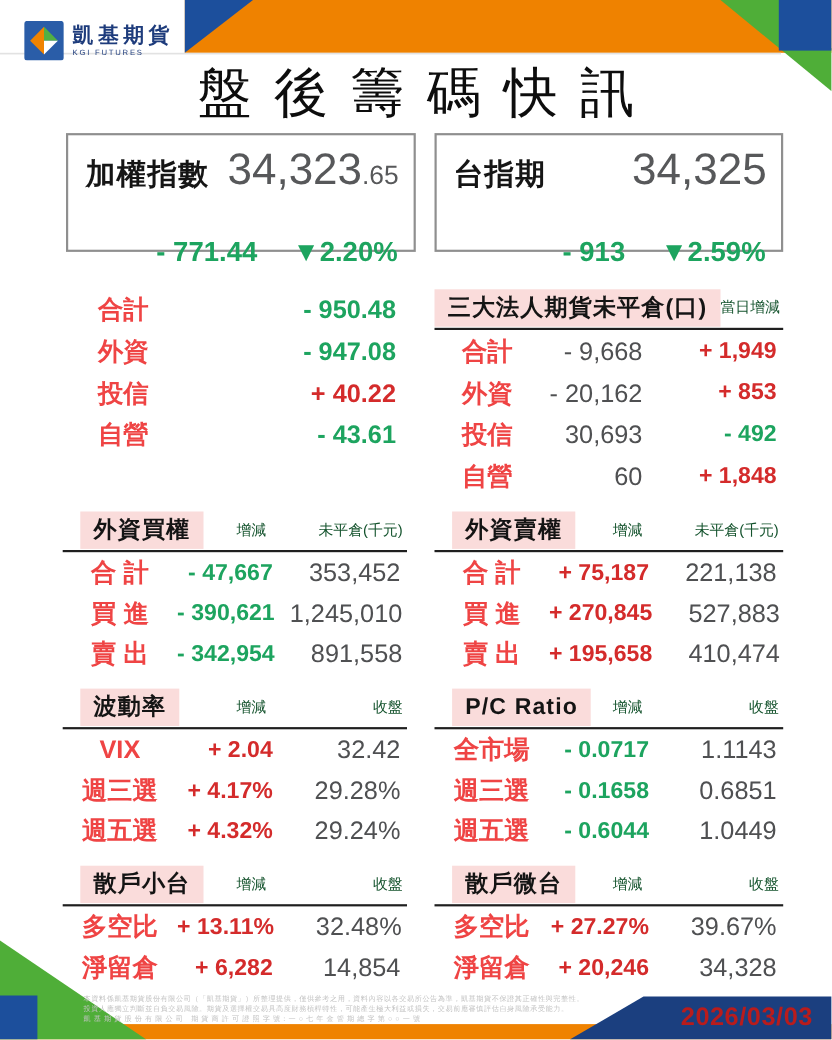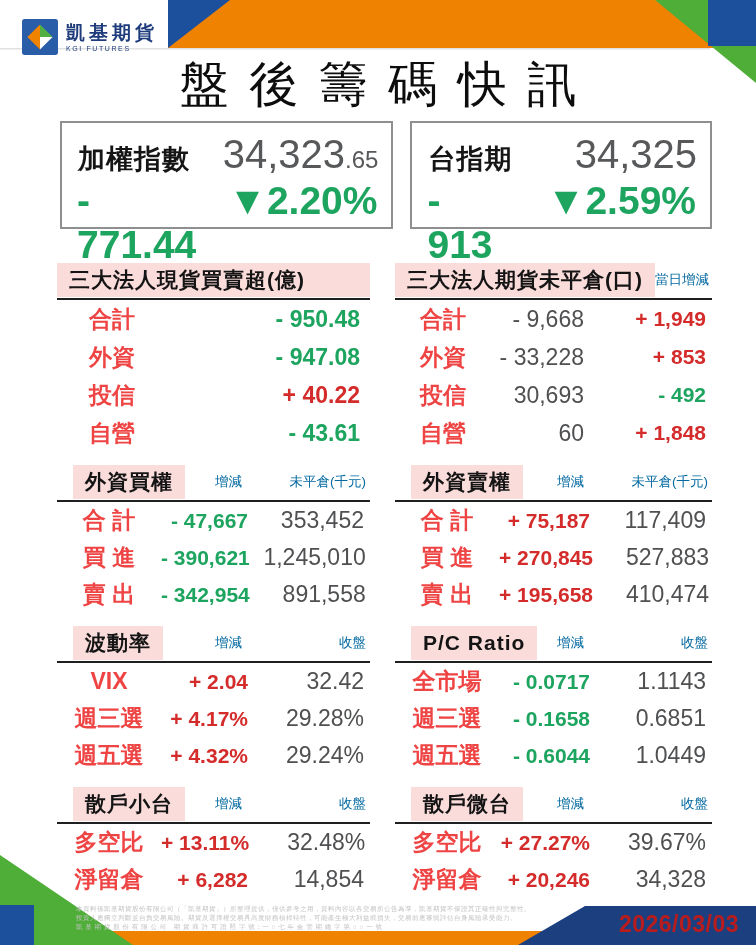--- a/index.html
+++ b/index.html
@@ -22,32 +22,32 @@
     position:absolute;top:52px;left:0;width:756px;text-align:center;
     font-size:49px;font-weight:400;color:#0d0d0d;letter-spacing:0.42em;text-indent:0.42em;
   }
   
   .quotes{position:absolute;top:121px;left:60px;width:652px;display:flex;gap:17px;}
   .quote{flex:1;height:108px;border:2px solid #8f8f8f;background:#fff;box-sizing:border-box;}
   .q-top{display:flex;justify-content:space-between;align-items:baseline;padding:9px 13px 0 16px;}
   .q-name{font-size:27px;font-weight:bold;color:#151515;letter-spacing:1px;}
   .q-val{font-size:40px;color:#57585a;letter-spacing:0;}
   .q-dec{font-size:24px;color:#57585a;}
-  .q-chg{display:flex;justify-content:flex-end;gap:32px;padding:2px 14px 0 15px;font-size:39px;font-weight:600;}
+  .q-chg{display:flex;justify-content:flex-end;gap:32px;padding:2px 14px 0 15px;font-size:25px;font-weight:600;margin-top:36px;}
   
   .tables{
     position:absolute;top:262px;left:57px;
     display:grid;grid-template-columns:313px 317px;column-gap:25px;row-gap:12px;
   }
   .thead{border-bottom:2px solid #1f1f1f;height:38px;box-sizing:border-box;
          display:grid;align-items:center;}
   .pinkbox{background:#fadcdb;color:#141414;font-size:21px;font-weight:bold;
            letter-spacing:1px;padding:4px 12px 5px 12px;line-height:1.2;
            justify-self:start;white-space:nowrap;box-sizing:border-box;}
-  .colh{font-size:13.5px;color:#0369a1;text-align:right;white-space:nowrap;}
+  .colh{font-size:13.5px;color:#14532d;text-align:right;white-space:nowrap;}
   .trow{display:grid;align-items:center;height:37px;}
   .lbl{font-size:23px;font-weight:bold;color:#ef4444;text-align:center;white-space:nowrap;}
   .val{font-size:23px;color:#4f5052;text-align:right;padding-right:6px;white-space:nowrap;}
   .chg{font-size:21px;font-weight:600;text-align:right;white-space:nowrap;}
   
   .spot .thead{grid-template-columns:1fr;}
   .spot .pinkbox{width:100%;}
   .spot .trow{grid-template-columns:110px 1fr;height:38px;}
   .spot .val{font-size:23px;font-weight:600;padding-right:10px;}
   .oi .thead{grid-template-columns:auto 1fr;}
@@ -117,23 +117,20 @@
     <div class="q-chg" data-dir="down">
       <span>- 913</span>
       <span>▼2.59%</span>
     </div>
   </div>
 </div>
 
 <div class="tables">
 
   <div class="table spot">
-    <div class="thead">
-      <span class="pinkbox">三大法人現貨買賣超(億)</span>
-    </div>
     <div class="trow">
       <span class="lbl">合計</span>
       <span class="val" data-dir="down">- 950.48</span>
     </div>
     <div class="trow">
       <span class="lbl">外資</span>
       <span class="val" data-dir="down">- 947.08</span>
     </div>
     <div class="trow">
       <span class="lbl">投信</span>
@@ -150,21 +147,21 @@
       <span class="pinkbox">三大法人期貨未平倉(口)</span>
       <span class="colh">當日增減</span>
     </div>
     <div class="trow">
       <span class="lbl">合計</span>
       <span class="val">- 9,668</span>
       <span class="chg" data-dir="up">+ 1,949</span>
     </div>
     <div class="trow">
       <span class="lbl">外資</span>
-      <span class="val">- 33,228</span>
+      <span class="val">- 20,162</span>
       <span class="chg" data-dir="up">+ 853</span>
     </div>
     <div class="trow">
       <span class="lbl">投信</span>
       <span class="val">30,693</span>
       <span class="chg" data-dir="down">- 492</span>
     </div>
     <div class="trow">
       <span class="lbl">自營</span>
       <span class="val">60</span>
@@ -197,21 +194,21 @@
 
   <div class="table opt">
     <div class="thead">
       <span class="pinkbox">外資賣權</span>
       <span class="colh chg-h">增減</span>
       <span class="colh val-h">未平倉(千元)</span>
     </div>
     <div class="trow">
       <span class="lbl">合 計</span>
       <span class="chg" data-dir="up">+ 75,187</span>
-      <span class="val">117,409</span>
+      <span class="val">221,138</span>
     </div>
     <div class="trow">
       <span class="lbl">買 進</span>
       <span class="chg" data-dir="up">+ 270,845</span>
       <span class="val">527,883</span>
     </div>
     <div class="trow">
       <span class="lbl">賣 出</span>
       <span class="chg" data-dir="up">+ 195,658</span>
       <span class="val">410,474</span>

